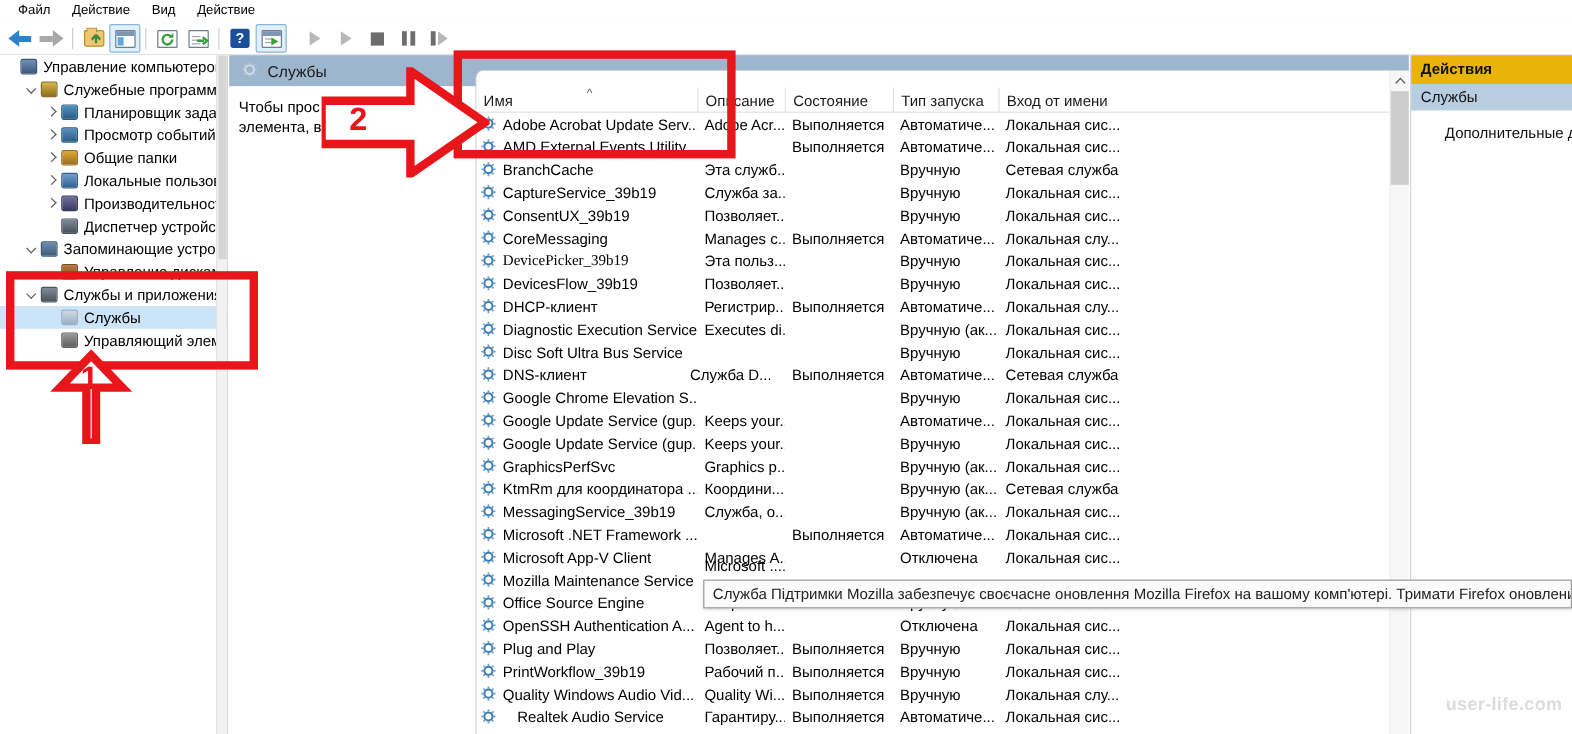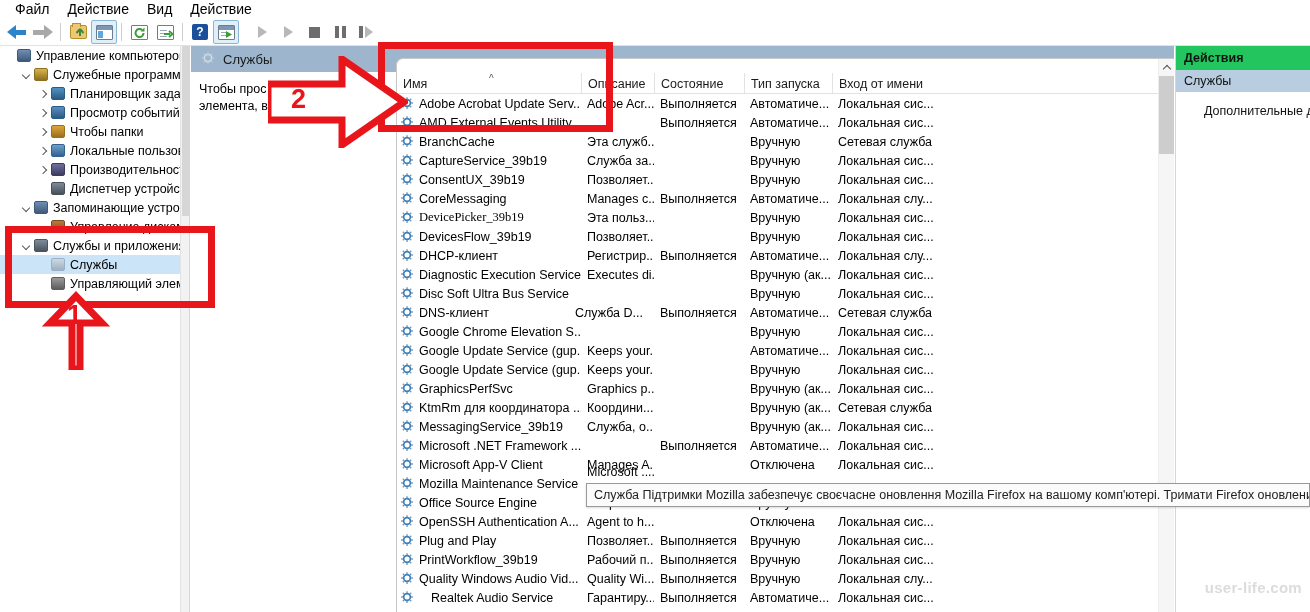--- a/index.html
+++ b/index.html
@@ -15,21 +15,21 @@
   #app { position: relative; width: 1310px; height: 612px; background:#f0f0f0; }
 
   
   .menubar {
     position: absolute; left:0; top:0; width:1310px; height:19px;
     background:#ffffff;
     display:flex; align-items:center;
     padding-left:6px;
   }
   .menubar .mi {
-    font-size:14px; color:#000; padding:1px 9px 2px 9px; white-space:nowrap;
+    font-size:11px; color:#000; padding:1px 9px 2px 9px; white-space:nowrap;
     font-family:"Liberation Sans", sans-serif;
   }
 
   
   .toolbar {
     position:absolute; left:0; top:19px; width:1310px; height:27px;
     background:#ffffff;
     border-bottom:1px solid #e2e2e2;
     display:flex; align-items:center; padding-left:4px;
   }
@@ -109,21 +109,21 @@
   .svc-gear { position:absolute; left:3px; top:2px; width:15px; height:15px; }
 
   
   .list-vsb { position:absolute; right:0; top:0; width:16px; height:554px; background:#f6f6f6; border-left:1px solid #ededed; }
   .list-vsb .up { position:absolute; left:0; top:0; width:16px; height:17px; display:flex; align-items:center; justify-content:center; }
   .list-vsb .thumb { position:absolute; left:0; top:17px; width:16px; height:78px; background:#cdcdcd; }
   .tiny-chev { width:6px;height:6px;border-left:1.7px solid #505050;border-top:1.7px solid #505050;transform:rotate(45deg);margin-top:2px;}
 
   
   .act-pane { position:absolute; left:1175px; top:0; width:135px; height:566px; background:#fff; border-left:1px solid #d6d6d6; }
-  .act-hdr { height:24px; background:#22c55e; display:flex; align-items:center; padding-left:8px; font-size:12.5px; font-weight:bold; color:#111; }
+  .act-hdr { height:24px; background:#eab308; display:flex; align-items:center; padding-left:8px; font-size:12.5px; font-weight:bold; color:#111; }
   .act-sel { height:22px; background:#b8cde0; display:flex; align-items:center; padding-left:8px; font-size:12.5px; color:#111; }
   .act-item { height:22px; display:flex; align-items:center; padding-left:28px; font-size:12.5px; color:#111; white-space:nowrap; margin-top:8px; }
 
   
   .tooltip {
     position:absolute; left:586px; top:483px; width:724px; height:24px;
     background:#fbfbfb; border:1px solid #9a9a9a;
     display:flex; align-items:center; padding-left:7px;
     font-size:12.5px; color:#222; white-space:nowrap; overflow:hidden; z-index:40;
     box-shadow:0 1px 2px rgba(0,0,0,.15);
@@ -271,21 +271,21 @@
             <span class="ticon">
               <span class="sq-ic" style="background:linear-gradient(180deg,#5a8fc4,#2a5b82);border:1px solid #2a5b82"></span>
             </span>
             <span class="tlabel">Просмотр событий</span>
           </div>
           <div class="trow" style="padding-left: 36px;">
             <span class="exp"><i class="chev r"></i></span>
             <span class="ticon">
               <span class="sq-ic" style="background:linear-gradient(180deg,#e0a53c,#9a6f1e);border:1px solid #9a6f1e"></span>
             </span>
-            <span class="tlabel">Чтобы папки</span>
+            <span class="tlabel">Общие папки</span>
           </div>
           <div class="trow" style="padding-left: 36px;">
             <span class="exp"><i class="chev r"></i></span>
             <span class="ticon">
               <span class="sq-ic" style="background:linear-gradient(180deg,#6fa0cc,#33628f);border:1px solid #33628f"></span>
             </span>
             <span class="tlabel">Локальные пользовате</span>
           </div>
           <div class="trow" style="padding-left: 36px;">
             <span class="exp"><i class="chev r"></i></span>

